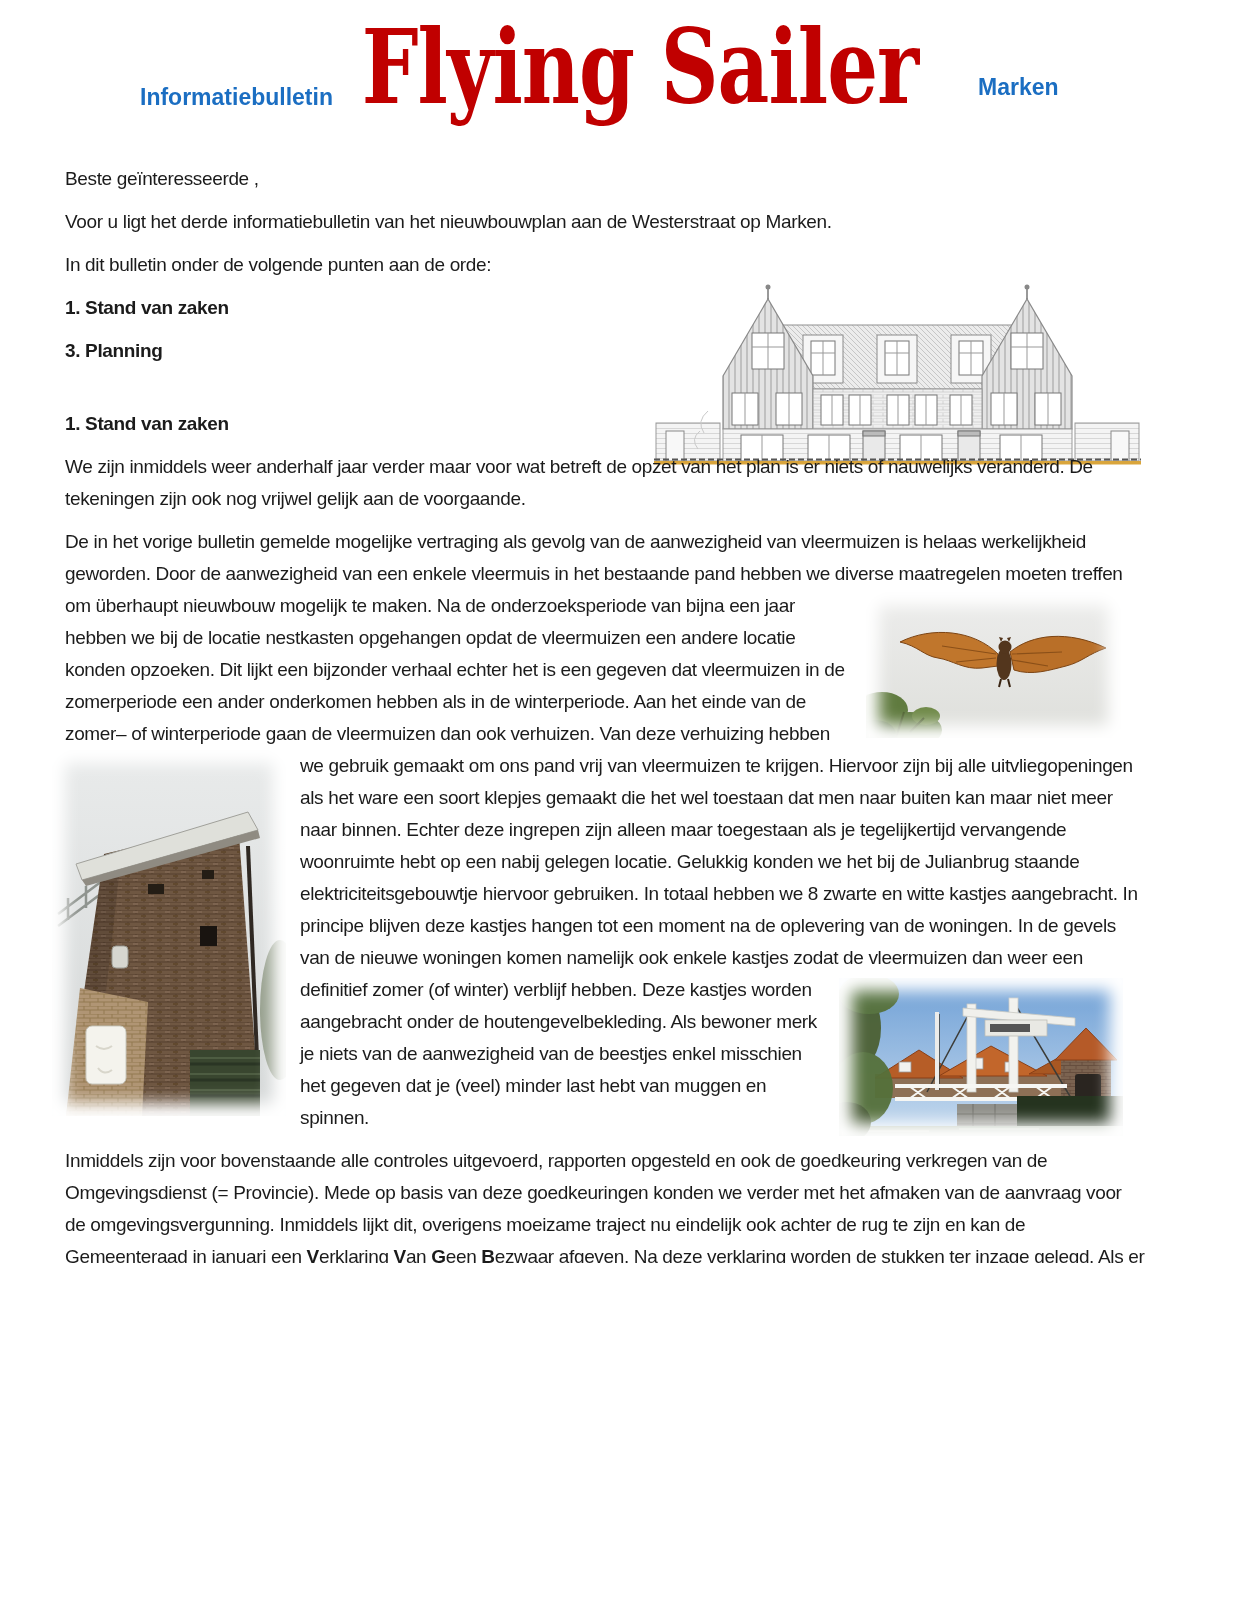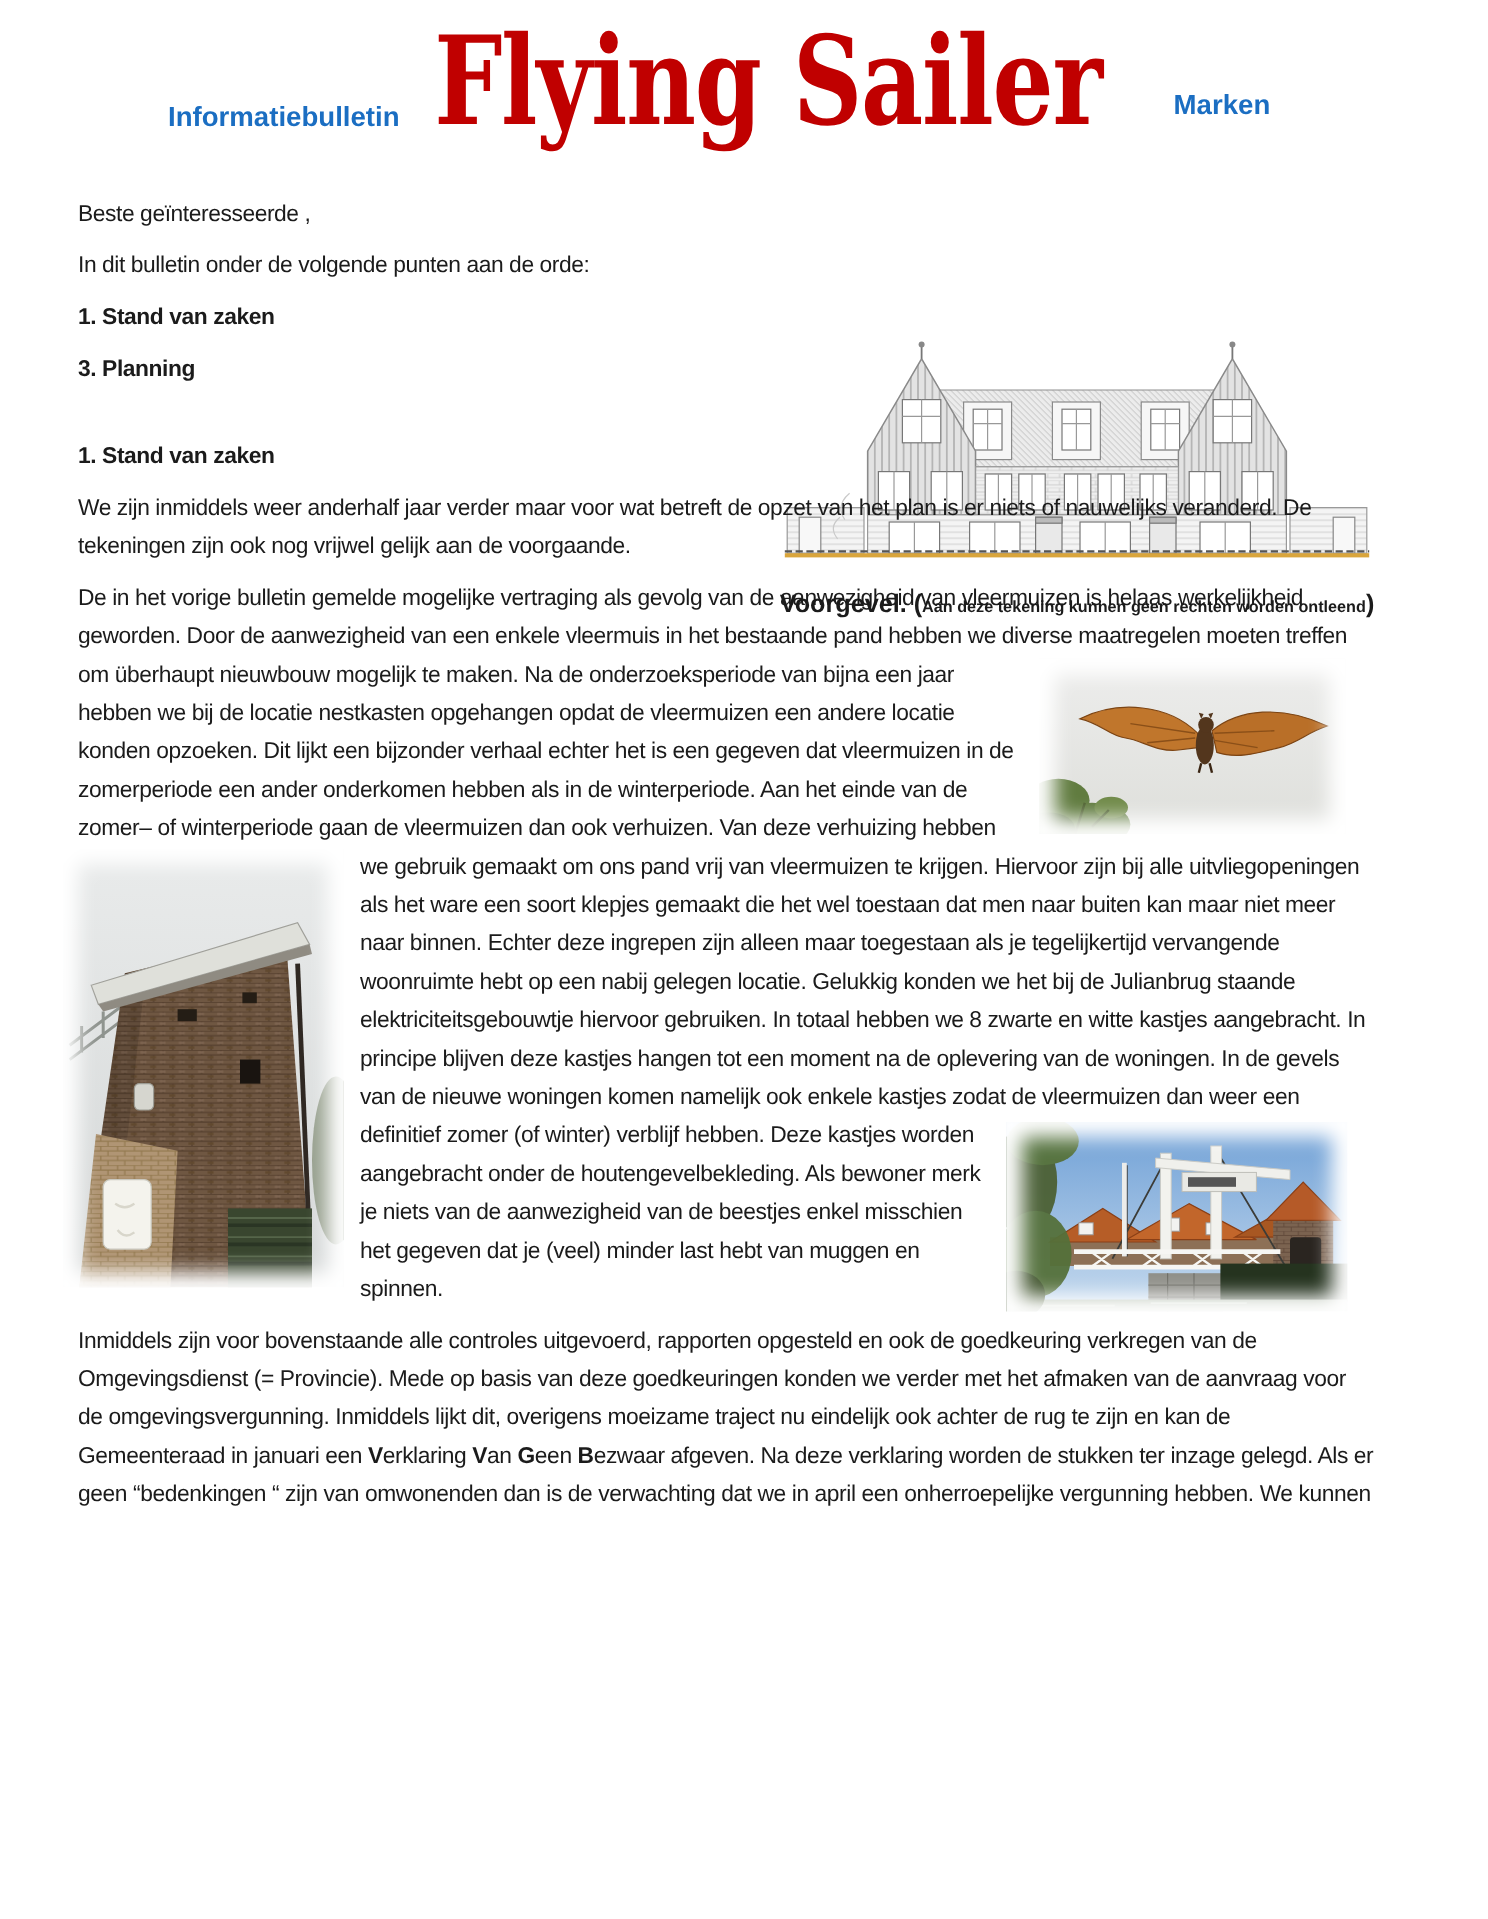--- a/index.html
+++ b/index.html
@@ -144,25 +144,25 @@
           <rect x="310" y="150" width="22" height="30"></rect>
         <rect x="215" y="150" width="22" height="5" fill="#bbb"></rect>
           <rect x="310" y="150" width="22" height="5" fill="#bbb"></rect>
       </g>
 
       <path d="M6 178.5H493" stroke="#555" stroke-width="2" stroke-dasharray="6 3"></path>
       <rect x="6" y="180" width="487" height="3.5" fill="#d9a53c"></rect>
 
       <path d="M60 130 q-12 10 -4 22 M52 150 q-10 8 -2 18" stroke="#c9c9c9" stroke-width="1" fill="none"></path>
     </svg>
-    <figcaption class="figure-caption"><span class="cap-main">Voorgevel. </span><span class="cap-paren">(</span><span class="cap-note">Aan deze tekening kunnen geen rechten worden ontleend</span><span class="cap-paren">)</span></figcaption>
   </figure>
 
   <main class="content">
     <p>Beste geïnteresseerde ,</p>
+    <p>Voor u ligt het derde informatiebulletin van het nieuwbouwplan aan de Westerstraat op Marken.</p>
     <p>In dit bulletin onder de volgende punten aan de orde:</p>
     <p class="agenda-item">1. Stand van zaken</p>
     <p class="agenda-item">3. Planning</p>
 
     <h2 class="section-heading">1. Stand van zaken</h2>
     <p>We zijn inmiddels weer anderhalf jaar verder maar voor wat betreft de opzet van het plan is er niets of nauwelijks veranderd. De tekeningen zijn ook nog vrijwel gelijk aan de voorgaande.</p>
 
     <p><span>De in het vorige bulletin gemelde mogelijke vertraging als gevolg van de aanwezigheid van vleermuizen is helaas  werkelijkheid geworden. Door de aanwezigheid van een enkele vleermuis in het bestaande pand hebben we diverse maatregelen moeten treffen om überhaupt nieuwbouw mogelijk te maken. Na de onderzoeksperiode van bijna een </span><span class="photo float-right bat-wrap">
           <svg viewBox="0 0 255 146" aria-hidden="true">
         <defs>

